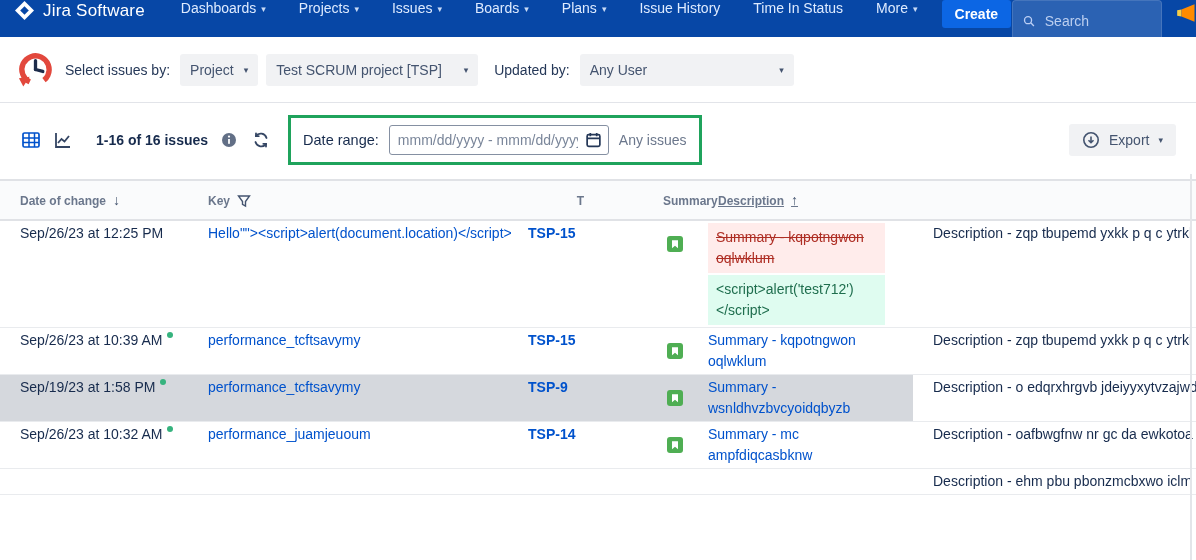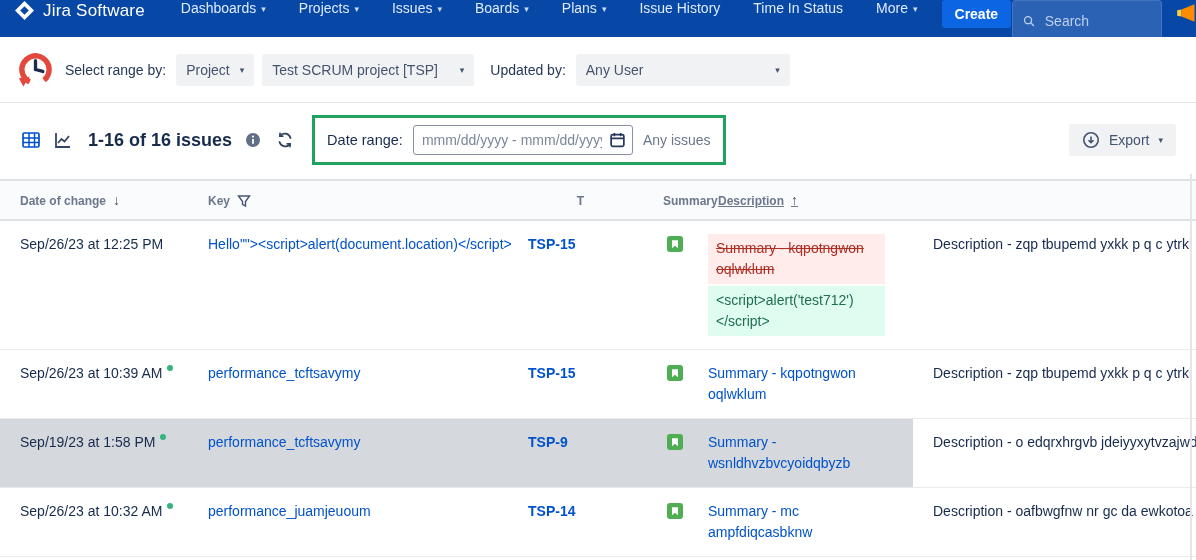--- a/index.html
+++ b/index.html
@@ -24,38 +24,38 @@
   .flabel { font-size:14px; color:#253858; margin-right:10px; white-space:nowrap; }
   .dropdown { display:flex; align-items:center; gap:10px; background:#F1F2F4; border-radius:3px; padding:8px 10px; font-size:14px; color:#44546F; cursor:pointer; white-space:nowrap; }
   .dd-chev { font-size:9px; color:#44546F; }
   .dd-wide { min-width:212px; justify-content:space-between; margin-left:8px; }
   .dd-user { min-width:214px; justify-content:space-between; }
   .updated-by-label { margin-left:16px; }
 
   
   .toolbar { display:flex; align-items:center; padding:12px 20px; gap:10px; }
   .icon-btn { display:flex; align-items:center; justify-content:center; width:22px; height:22px; cursor:pointer; flex:none; }
-  .count { font-size:18px; font-weight:700; color:#172B4D; margin-left:4px; white-space:nowrap; }
+  .count { font-size:14px; font-weight:700; color:#172B4D; margin-left:12px; white-space:nowrap; }
   .daterange-box { display:flex; align-items:center; gap:10px; border:3px solid var(--highlight-border,#1FA35C); padding:7px 12px; margin-left:6px; }
   .dr-label { font-size:14.5px; color:#172B4D; white-space:nowrap; }
   .dr-input-wrap { position:relative; }
   .dr-input { width:220px; height:30px; border:1px solid #8590A2; border-radius:3px; padding:0 30px 0 8px; font-size:14px; color:#172B4D; font-family:inherit; }
   .dr-input::placeholder { color:#7A869A; }
   .cal-icon { position:absolute; right:7px; top:50%; transform:translateY(-50%); cursor:pointer; display:flex; }
   .any-dates { font-size:14px; color:#6B778C; white-space:nowrap; }
   .export-btn { margin-left:auto; display:flex; align-items:center; gap:9px; background:#F1F2F4; border-radius:3px; padding:7px 13px; font-size:14px; color:#44546F; cursor:pointer; }
 
   
   .table { margin-top:2px; position:relative; }
   .trow { display:grid; grid-template-columns:198px 320px 135px 45px 215px 1fr; }
   .thead { background:#FAFBFC; border-top:2px solid #E0E2E6; border-bottom:2px solid #E0E2E6; }
   .th { padding:11px 10px; font-size:12px; font-weight:700; color:#6B778C; display:flex; align-items:flex-end; gap:7px; }
   .th.t-col { justify-content:center; padding-left:0; }
   .sort-arrow { font-size:14px; color:#44546F; font-weight:700; cursor:pointer; }
-  .cell { padding:13px 10px; font-size:14px; line-height:1.5; }
+  .cell { padding:2px 10px; font-size:14px; line-height:1.5; }
   .first { padding-left:20px; }
   .trow.body { border-bottom:1px solid #E9EBEE; }
   a.lnk { color:var(--link,#0052CC); text-decoration:none; cursor:pointer; }
   .key { font-weight:700; }
   .ub-cell { white-space:nowrap; overflow:hidden; }
   .sum { padding-right:28px; }
   .desc { white-space:nowrap; overflow:hidden; padding-left:20px; color:#172B4D; }
   .selected > .cell:not(.desc) { background:var(--selected-row-bg,#D5D8DD); }
   .dot { display:inline-block; width:6px; height:6px; border-radius:50%; background:var(--new-dot,#36B37E); margin-left:5px; vertical-align:7px; }
   .diff-old { background:var(--diff-removed-bg,#FFECEB); color:var(--diff-removed-text,#AE2E24); text-decoration:line-through; padding:4px 8px; line-height:1.5; }
@@ -122,21 +122,21 @@
     </svg>
   </div>
 
   <div class="filter-row">
     <svg class="applogo" width="39" height="39" viewBox="0 0 40 40">
       <circle cx="20" cy="20" r="14" fill="none" stroke="var(--logo-arrow,#E2483D)" stroke-width="5.5" stroke-dasharray="72 16" transform="rotate(115 20 20)"></circle>
       <polygon points="3,29 14,27.5 7.5,37.5" fill="var(--logo-arrow,#E2483D)"></polygon>
       <path d="M20 20V11" stroke="#1C2B4A" stroke-width="3.4" stroke-linecap="round"></path>
       <path d="M20 20l7.5 2" stroke="#1C2B4A" stroke-width="3.4" stroke-linecap="round"></path>
     </svg>
-    <span class="flabel">Select range by:</span>
+    <span class="flabel">Select issues by:</span>
     <div class="dropdown">
       <span>Project</span>
       <span class="dd-chev">▾</span>
     </div>
     <div class="dropdown dd-wide">
       <span>Test SCRUM project [TSP]</span>
       <span class="dd-chev">▾</span>
     </div>
     <span class="flabel updated-by-label">Updated by:</span>
     <div class="dropdown dd-user">

